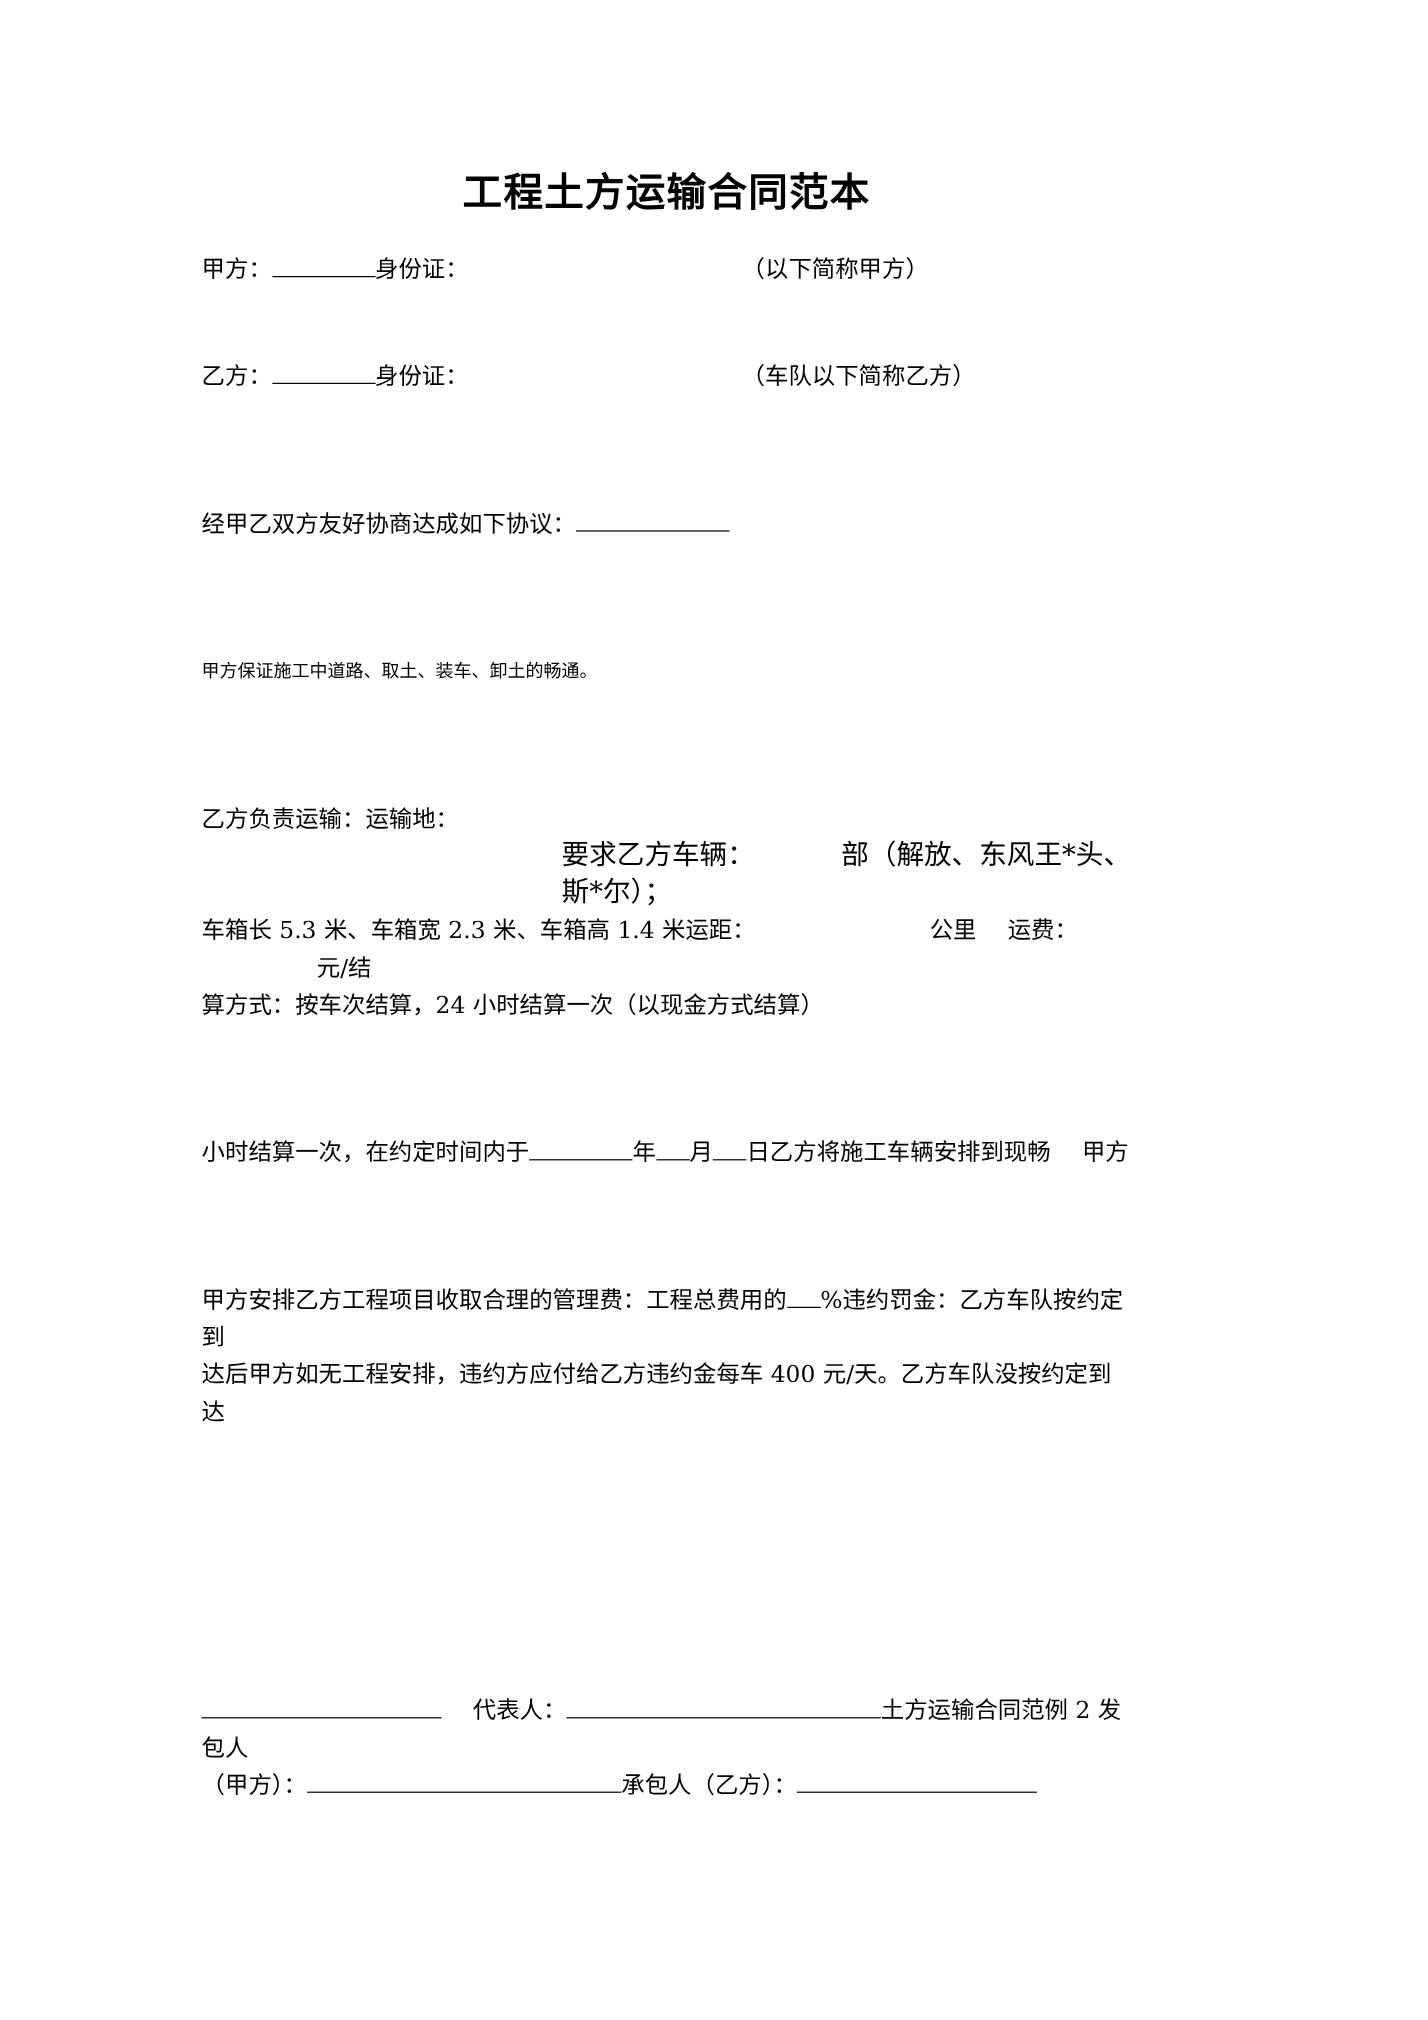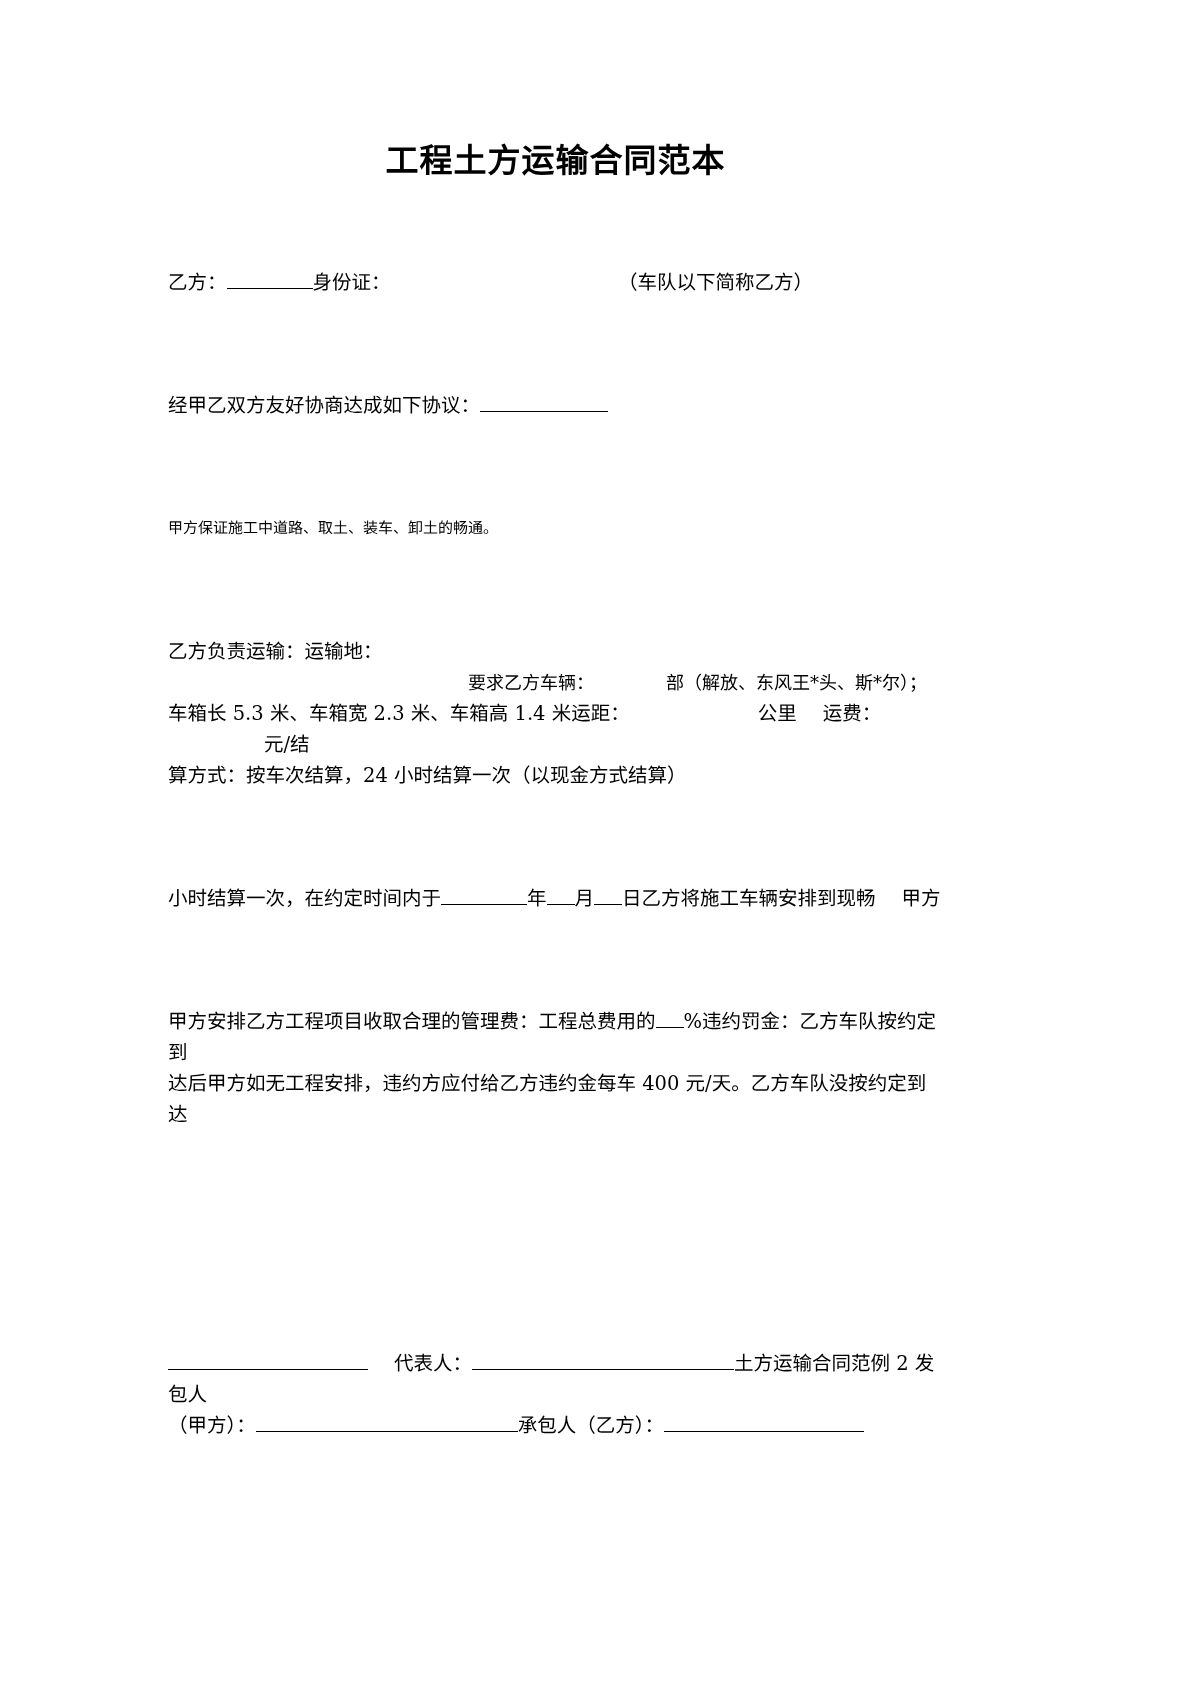--- a/index.html
+++ b/index.html
@@ -55,50 +55,54 @@
     position: relative;
   }
   .right-note {
     position: absolute;
     left: 450px;
     top: 0;
   }
   .indent-center {
     display: block;
     padding-left: 300px;
-    font-size: 18px;
+    font-size: 23px;
     line-height: 31px;
   }
   .blank {
     display: inline-block;
     border-bottom: 1px solid #000000;
     vertical-align: baseline;
     height: 19px;
   }
   .b-xs { width: 28px; }
   .b-sm { width: 58px; }
   .b-md { width: 86px; }
   .b-lg { width: 128px; }
   .b-xl { width: 200px; }
   .b-2xl { width: 240px; }
   .b-3xl { width: 262px; }
   .sp-xs { display: inline-block; width: 26px; }
   .sp-md { display: inline-block; width: 72px; }
   .sp-lg { display: inline-block; width: 96px; }
   .sp-xl { display: inline-block; width: 128px; }
-  .nowrap { white-space: nowrap; }
+  .nowrap { white-space: nowrap; margin-left: 17px; }
 </style>
 </head>
 <body>
 
 <div class="page">
   <div class="content">
 
     <h1 class="doc-title">工程土方运输合同范本</h1>
 
+    <div class="row">
+      <span>甲方：</span><span class="blank b-md"></span><span>身份证：</span>
+      <span class="right-note">（以下简称甲方）</span>
+    </div>
 
     <div class="gap-md"></div>
 
     <div class="row">
       <span>乙方：</span><span class="blank b-md"></span><span>身份证：</span>
       <span class="right-note">（车队以下简称乙方）</span>
     </div>
 
     <div class="gap-xl"></div>
 

